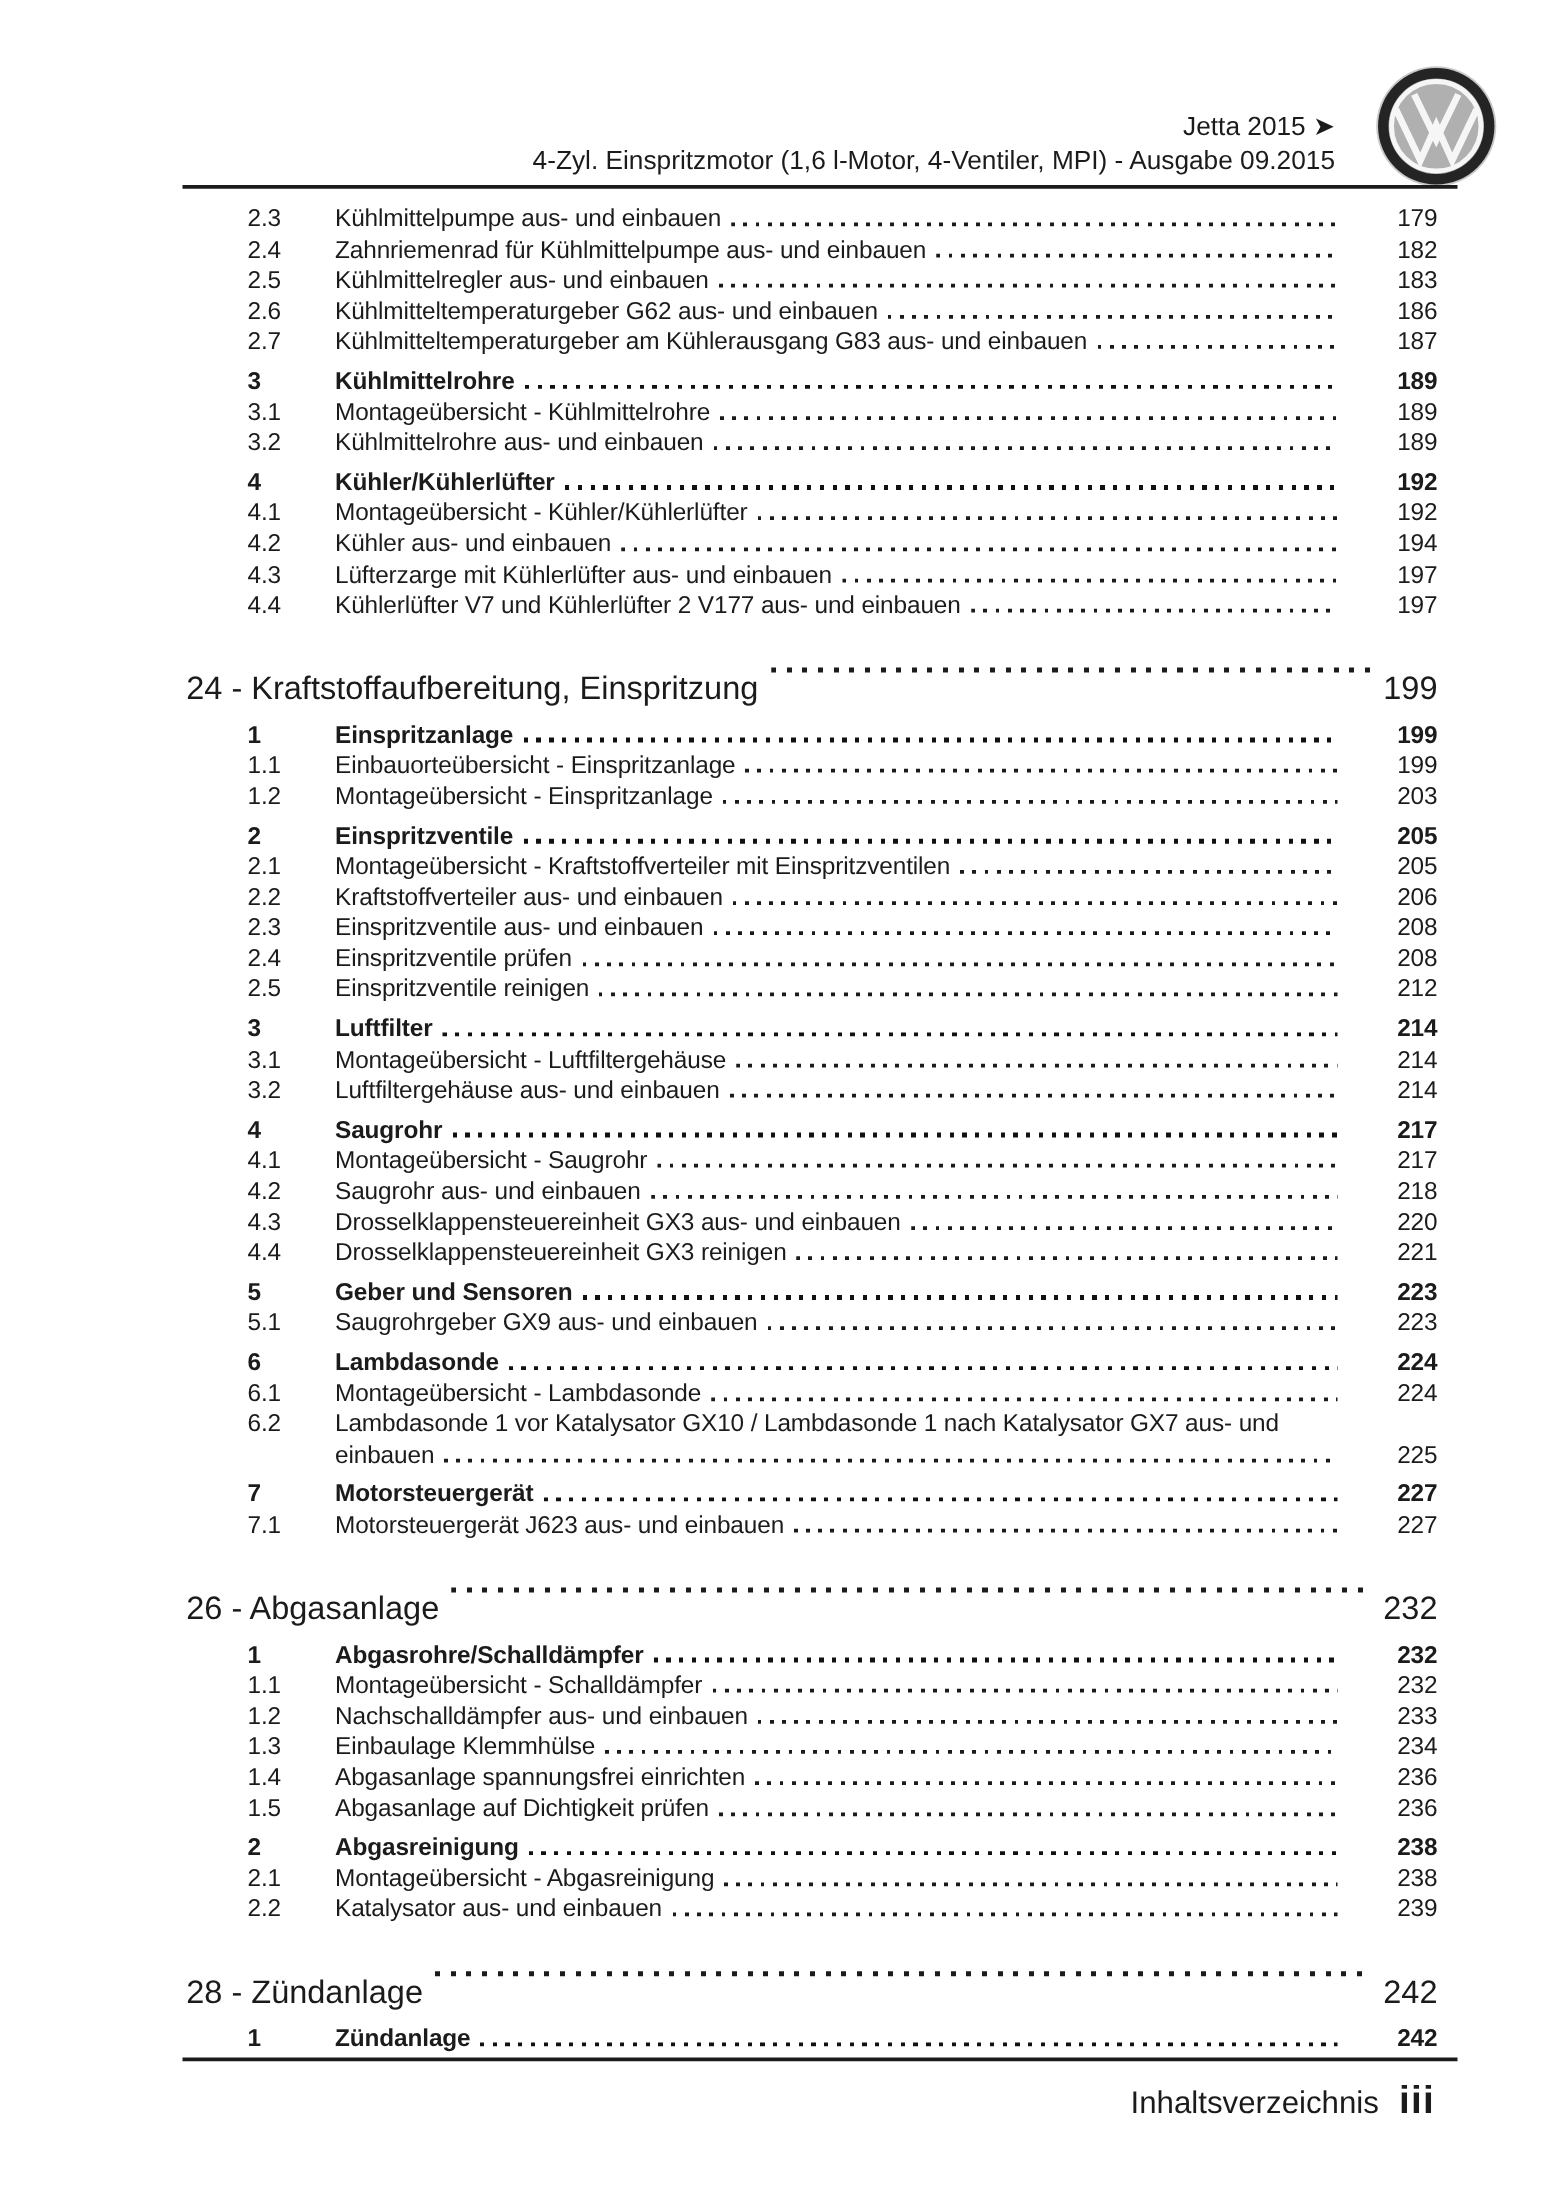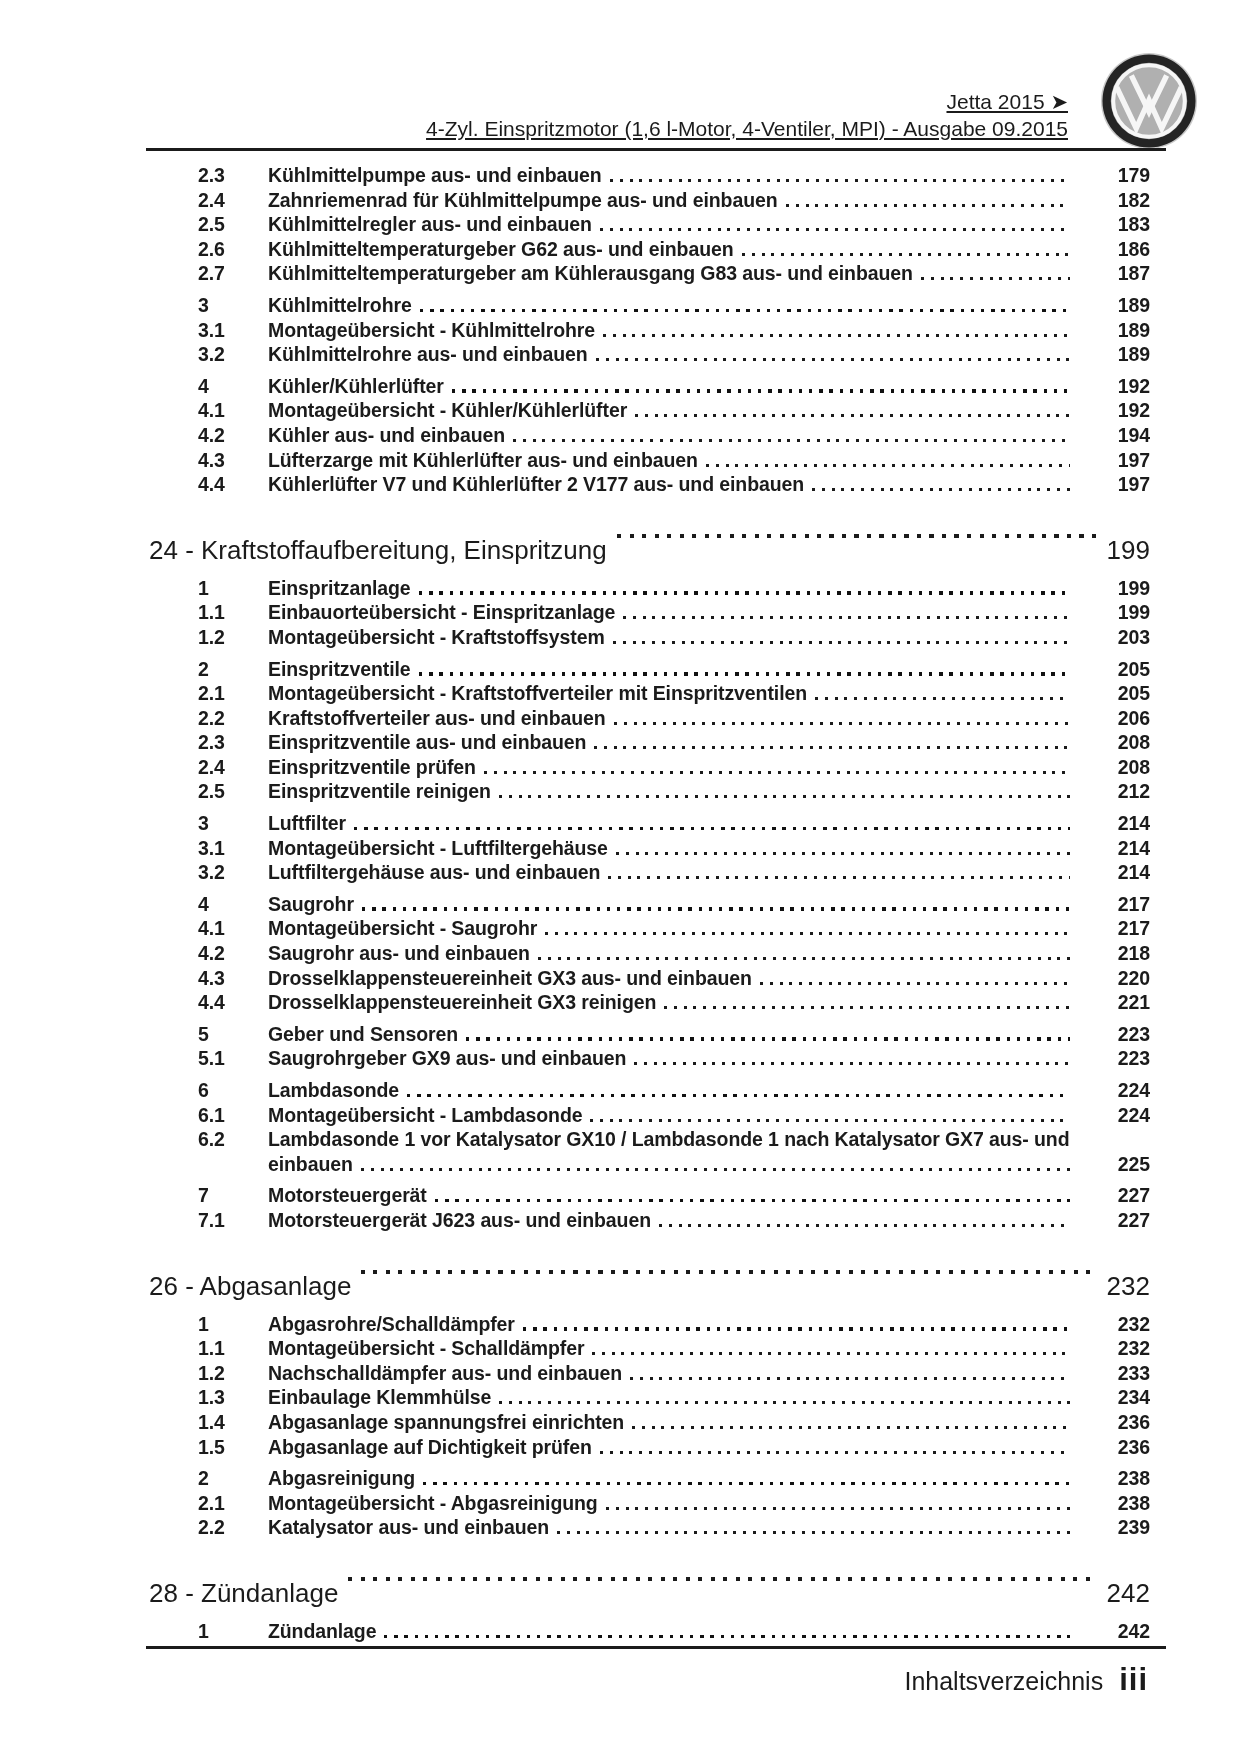--- a/index.html
+++ b/index.html
@@ -11,35 +11,34 @@
     position:relative;
     overflow:hidden;
   }
   .page { position:absolute; inset:0; }
 
   
   .header-text {
     position:absolute; top:88px; right:172px;
     text-align:right; line-height:27px; font-size:21px;
     white-space:nowrap;
-    text-decoration:underline;
   }
   .vw-logo { position:absolute; top:52px; right:42px; width:98px; height:98px; }
   .header-rule {
     position:absolute; top:148px; left:146px; width:1020px; height:3px;
     background:#1b1b1b;
   }
 
   
   .toc { position:absolute; top:163px; left:146px; width:1004px; }
 
   .entry {
     display:flex; align-items:baseline;
     font-size:19.5px; line-height:24.6px;
-    letter-spacing:-0.1px; white-space:nowrap;font-weight:bold;
+    letter-spacing:-0.1px; white-space:nowrap;
   }
   .e-num   { flex:none; width:70px; margin-left:52px; }
   .e-title { flex:none; }
   .dots {
     flex:1; height:3px; margin:0 6px 1px 8px; align-self:baseline;
     background-image:repeating-linear-gradient(to right,#1b1b1b 0 3px,transparent 3px 9.8px);
   }
   .e-page { flex:none; min-width:36px; text-align:right;margin-left:38px; }
 
   .section { font-weight:bold; margin-top:7px; }
@@ -187,21 +186,21 @@
         <span class="e-page">199</span>
       </div>
       <div class="entry">
         <span class="e-num">1.1</span>
         <span class="e-title">Einbauorteübersicht - Einspritzanlage</span>
         <span class="dots"></span>
         <span class="e-page">199</span>
       </div>
       <div class="entry">
         <span class="e-num">1.2</span>
-        <span class="e-title">Montageübersicht - Kraftstoffsystem</span>
+        <span class="e-title">Montageübersicht - Einspritzanlage</span>
         <span class="dots"></span>
         <span class="e-page">203</span>
       </div>
       <div class="entry section">
         <span class="e-num">2</span>
         <span class="e-title">Einspritzventile</span>
         <span class="dots"></span>
         <span class="e-page">205</span>
       </div>
       <div class="entry">

